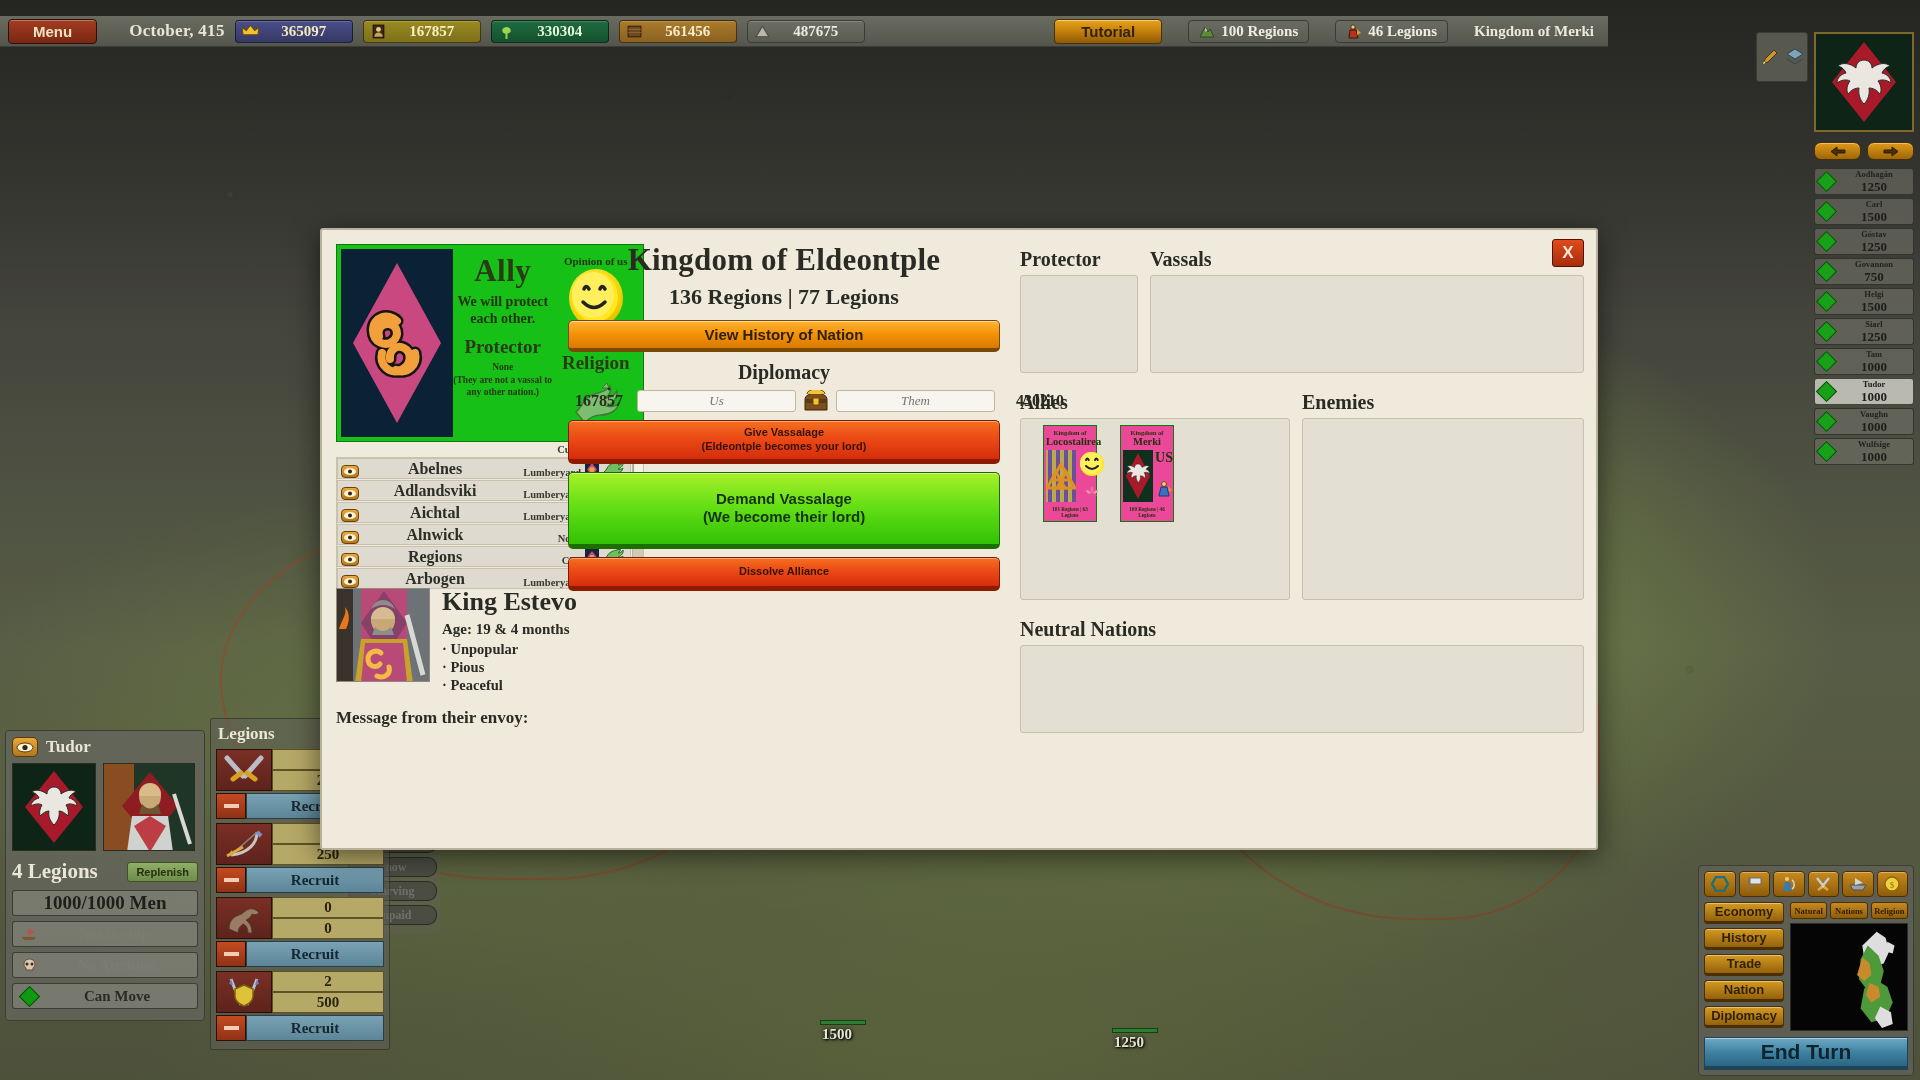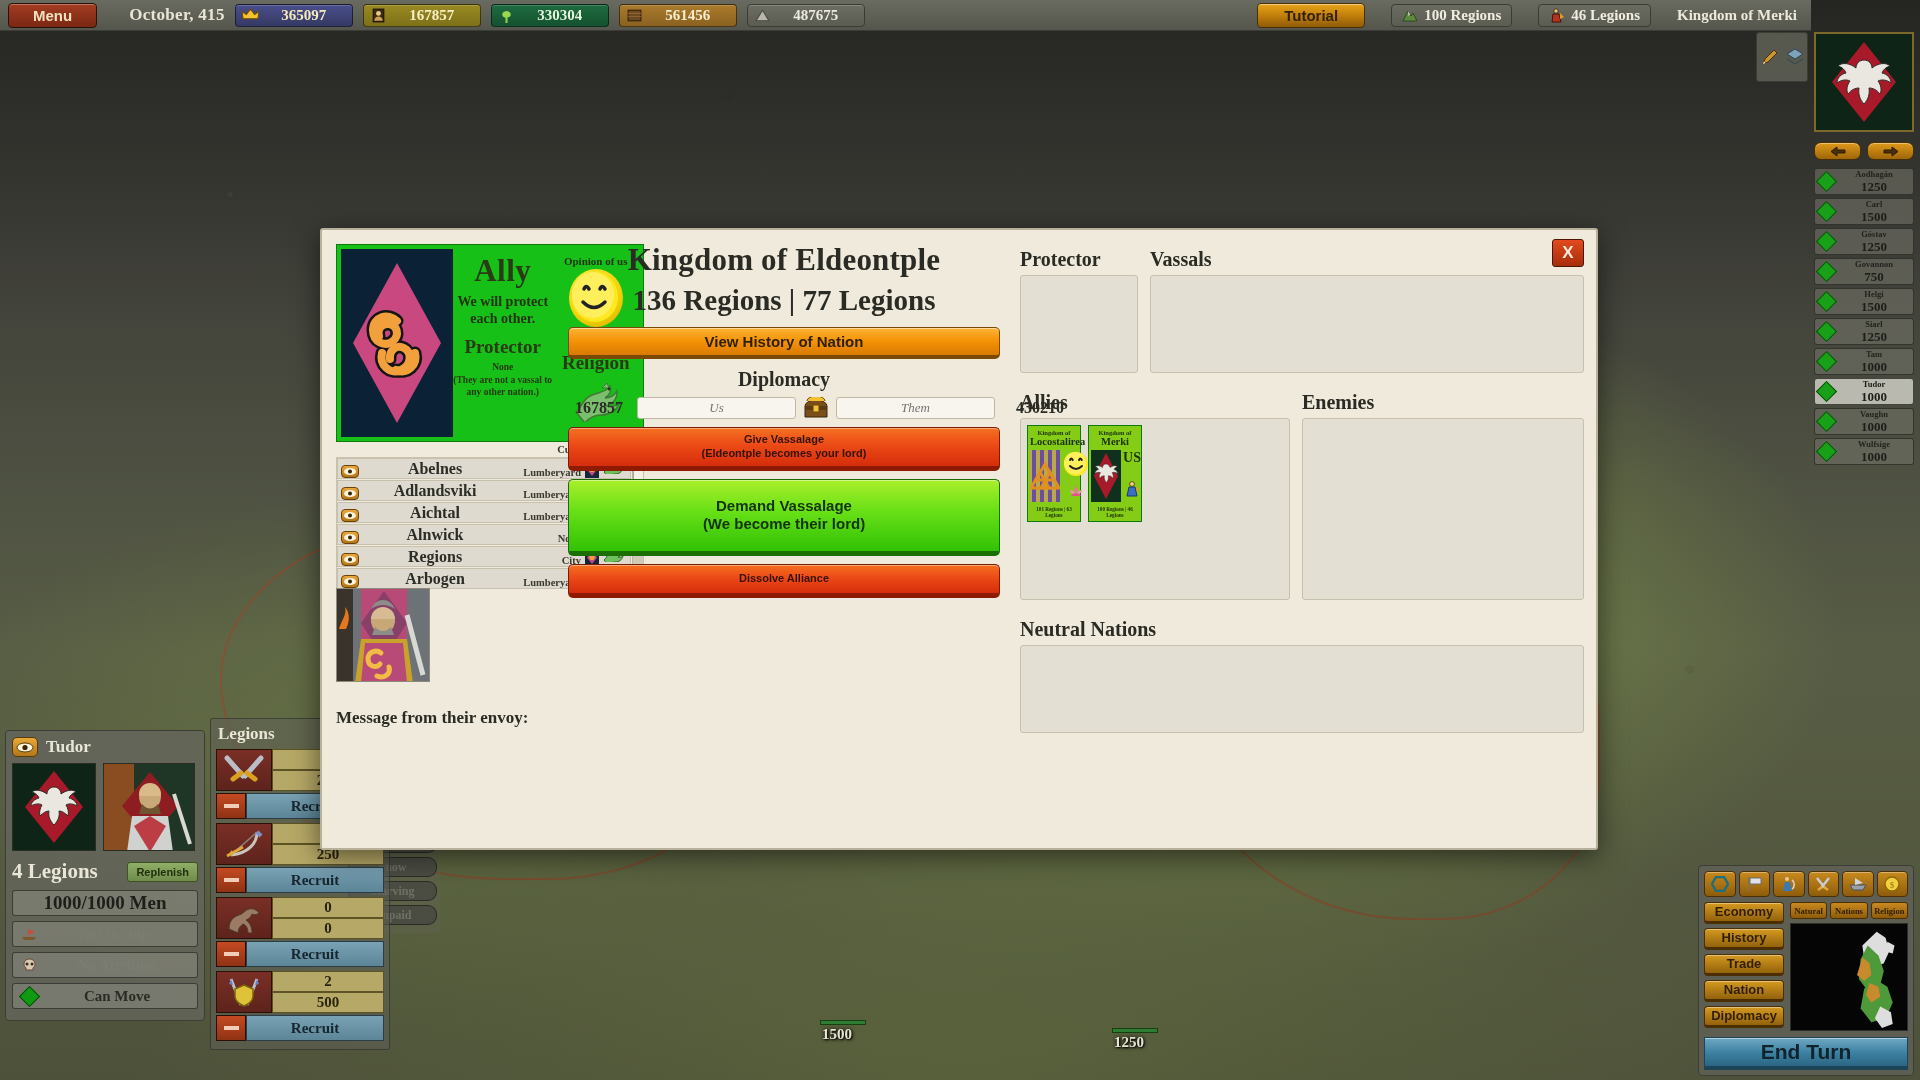--- a/index.html
+++ b/index.html
@@ -37,21 +37,21 @@
     position:absolute; border:2px solid rgba(170,70,40,.55); border-radius:48% 52% 40% 60%;
   }
   .terr-label {
     position: absolute; color: #e8e4d2; font-weight: bold; font-size: 15px;
     text-shadow: 0 0 4px #000, 1px 1px 2px #000;
   }
   .terr-bar { position:absolute; width:46px; height:5px; background:#2e7d32; border:1px solid #15400f; }
 
   
   #topbar {
-    position: absolute; top: 0; left: 0; width: 1811px; height: 31px;
+    position: absolute; top: 16px; left: 0; width: 1608px; height: 31px;
     background: linear-gradient(180deg,#6a6b60 0%,#5e5f55 55%,#54554c 100%);
     border-bottom: 1px solid #3c3d36;
     display: flex; align-items: center; gap: 10px; padding: 0 8px; z-index: 40;
   }
   .btn-menu {
     background: linear-gradient(180deg,#a33d22,#7a2713);
     border: 1px solid #2b1208; border-radius: 4px;
     color: #f0e2c0; font-weight: bold; font-size: 15px;
     padding: 3px 24px; box-shadow: inset 0 1px 0 rgba(255,255,255,.3);
     cursor: pointer;
@@ -275,21 +275,21 @@
   #envoy .hd { font-size:17px; font-weight:bold; color:#2a2b24; margin-bottom:5px;}
   #envoy .box {
     background:#e3dfd2; border:1px solid #c6c0ac; border-radius:3px;
     height:48px; display:flex; align-items:center; justify-content:center;
     font-size:15px; font-weight:bold; color:#2a2b24; padding:0 14px; text-align:center;
   }
 
   
   #col-center { position:absolute; left:246px; top:12px; width:432px; text-align:center; }
   #dlg-title { font-size:31px; font-weight:bold; color:#2a2b24; letter-spacing:.2px;}
-  #dlg-sub { font-size:29px; font-weight:bold; color:#2a2b24; margin-top:6px;}
+  #dlg-sub { font-size:22px; font-weight:bold; color:#2a2b24; margin-top:6px;}
   .btn-orange {
     display:block; width:100%; margin-top:10px; cursor:pointer;
     background: linear-gradient(180deg,#ffb436 0%,#f59206 48%,#d97a02 100%);
     border:1px solid #7a4a02; border-bottom-width:4px; border-radius:5px;
     color:#2f2109; font-weight:bold; font-size:15px; padding:5px 0;
     box-shadow: inset 0 1px 0 rgba(255,255,255,.5);
   }
   #diplomacy-hd { font-size:20px; font-weight:bold; color:#2a2b24; margin-top:9px;}
   #trade-row { display:flex; align-items:center; gap:7px; margin-top:6px; }
   #trade-row .amt { font-size:16px; font-weight:bold; color:#2a2b24; min-width:62px;}
@@ -313,22 +313,22 @@
     color:#14330a; font-weight:bold; font-size:15px; padding:17px 0; line-height:1.25;
     box-shadow: inset 0 1px 0 rgba(255,255,255,.45);
   }
 
   
   #col-right { position:absolute; left:698px; top:18px; width:564px; }
   .sec-hd { font-size:20px; font-weight:bold; color:#2a2b24; margin-bottom:4px; }
   .sec-box { background:#e3dfd2; border:1px solid #c6c0ac; border-radius:3px; }
   .flex-row { display:flex; gap:12px; }
   .nation-card {
-    width:54px; background:#84cc16; border:1px solid #0d7a0d; padding:3px 2px;
-    text-align:center; cursor:pointer; position:relative;
+    width:54px; background:#ec4899; border:1px solid #0d7a0d; padding:3px 2px;
+    text-align:center; cursor:pointer; position:relative;margin-left:16px;
   }
   .nc-pre { font-size:6.5px; font-weight:bold; color:#1d3209; line-height:1.1;}
   .nc-name { font-size:10.5px; font-weight:bold; color:#1d3209; line-height:1.1; margin-bottom:2px;}
   .nc-body { display:flex; align-items:flex-start; gap:2px; height:54px; }
   .nc-flag { width:30px;height:52px; flex:0 0 auto;}
   .nc-side { flex:1; display:flex; flex-direction:column; align-items:center; justify-content:space-between; height:52px;}
   .nc-us { font-size:14px; font-weight:bold; color:#1d3209; }
   .nc-foot { font-size:5.2px; font-weight:bold; color:#1d3209; margin-top:2px; }
 
   
@@ -917,20 +917,29 @@
         <path d="M38 38q8 8 16 0l3 8H35z" fill="#8d8d8a"></path>
         <path d="M34 20q12-8 24 0-4-9-12-9t-12 9z" fill="#8d8d8a"></path>
         <path d="M24 50h46l6 44H18z" fill="#c9a22c"></path>
         <path d="M28 54h38l4 40H24z" fill="#b84a78"></path>
         <g fill="none" stroke="#f2bb45" stroke-width="5" stroke-linecap="round">
           <path d="M44 64c-5-4-13-1-13 6s8 10 12 5"></path>
           <path d="M52 78c2 7-5 12-12 9"></path>
         </g>
         <path d="M70 26 L86 86" stroke="#d9d9d4" stroke-width="5"></path>
       </svg>
+    </div>
+    <div id="ruler-info">
+      <div class="name">King Estevo</div>
+      <div class="age">Age: 19 &amp; 4 months</div>
+      <ul id="ruler-traits">
+          <li>Unpopular</li>
+          <li>Pious</li>
+          <li>Peaceful</li>
+        </ul>
     </div>
   </div>
 
   <div id="envoy">
     <div class="hd">Message from their envoy:</div>
   </div>
 
   <div id="col-center">
     <div id="dlg-title">Kingdom of Eldeontple</div>
     <div id="dlg-sub">136 Regions | 77 Legions</div>

